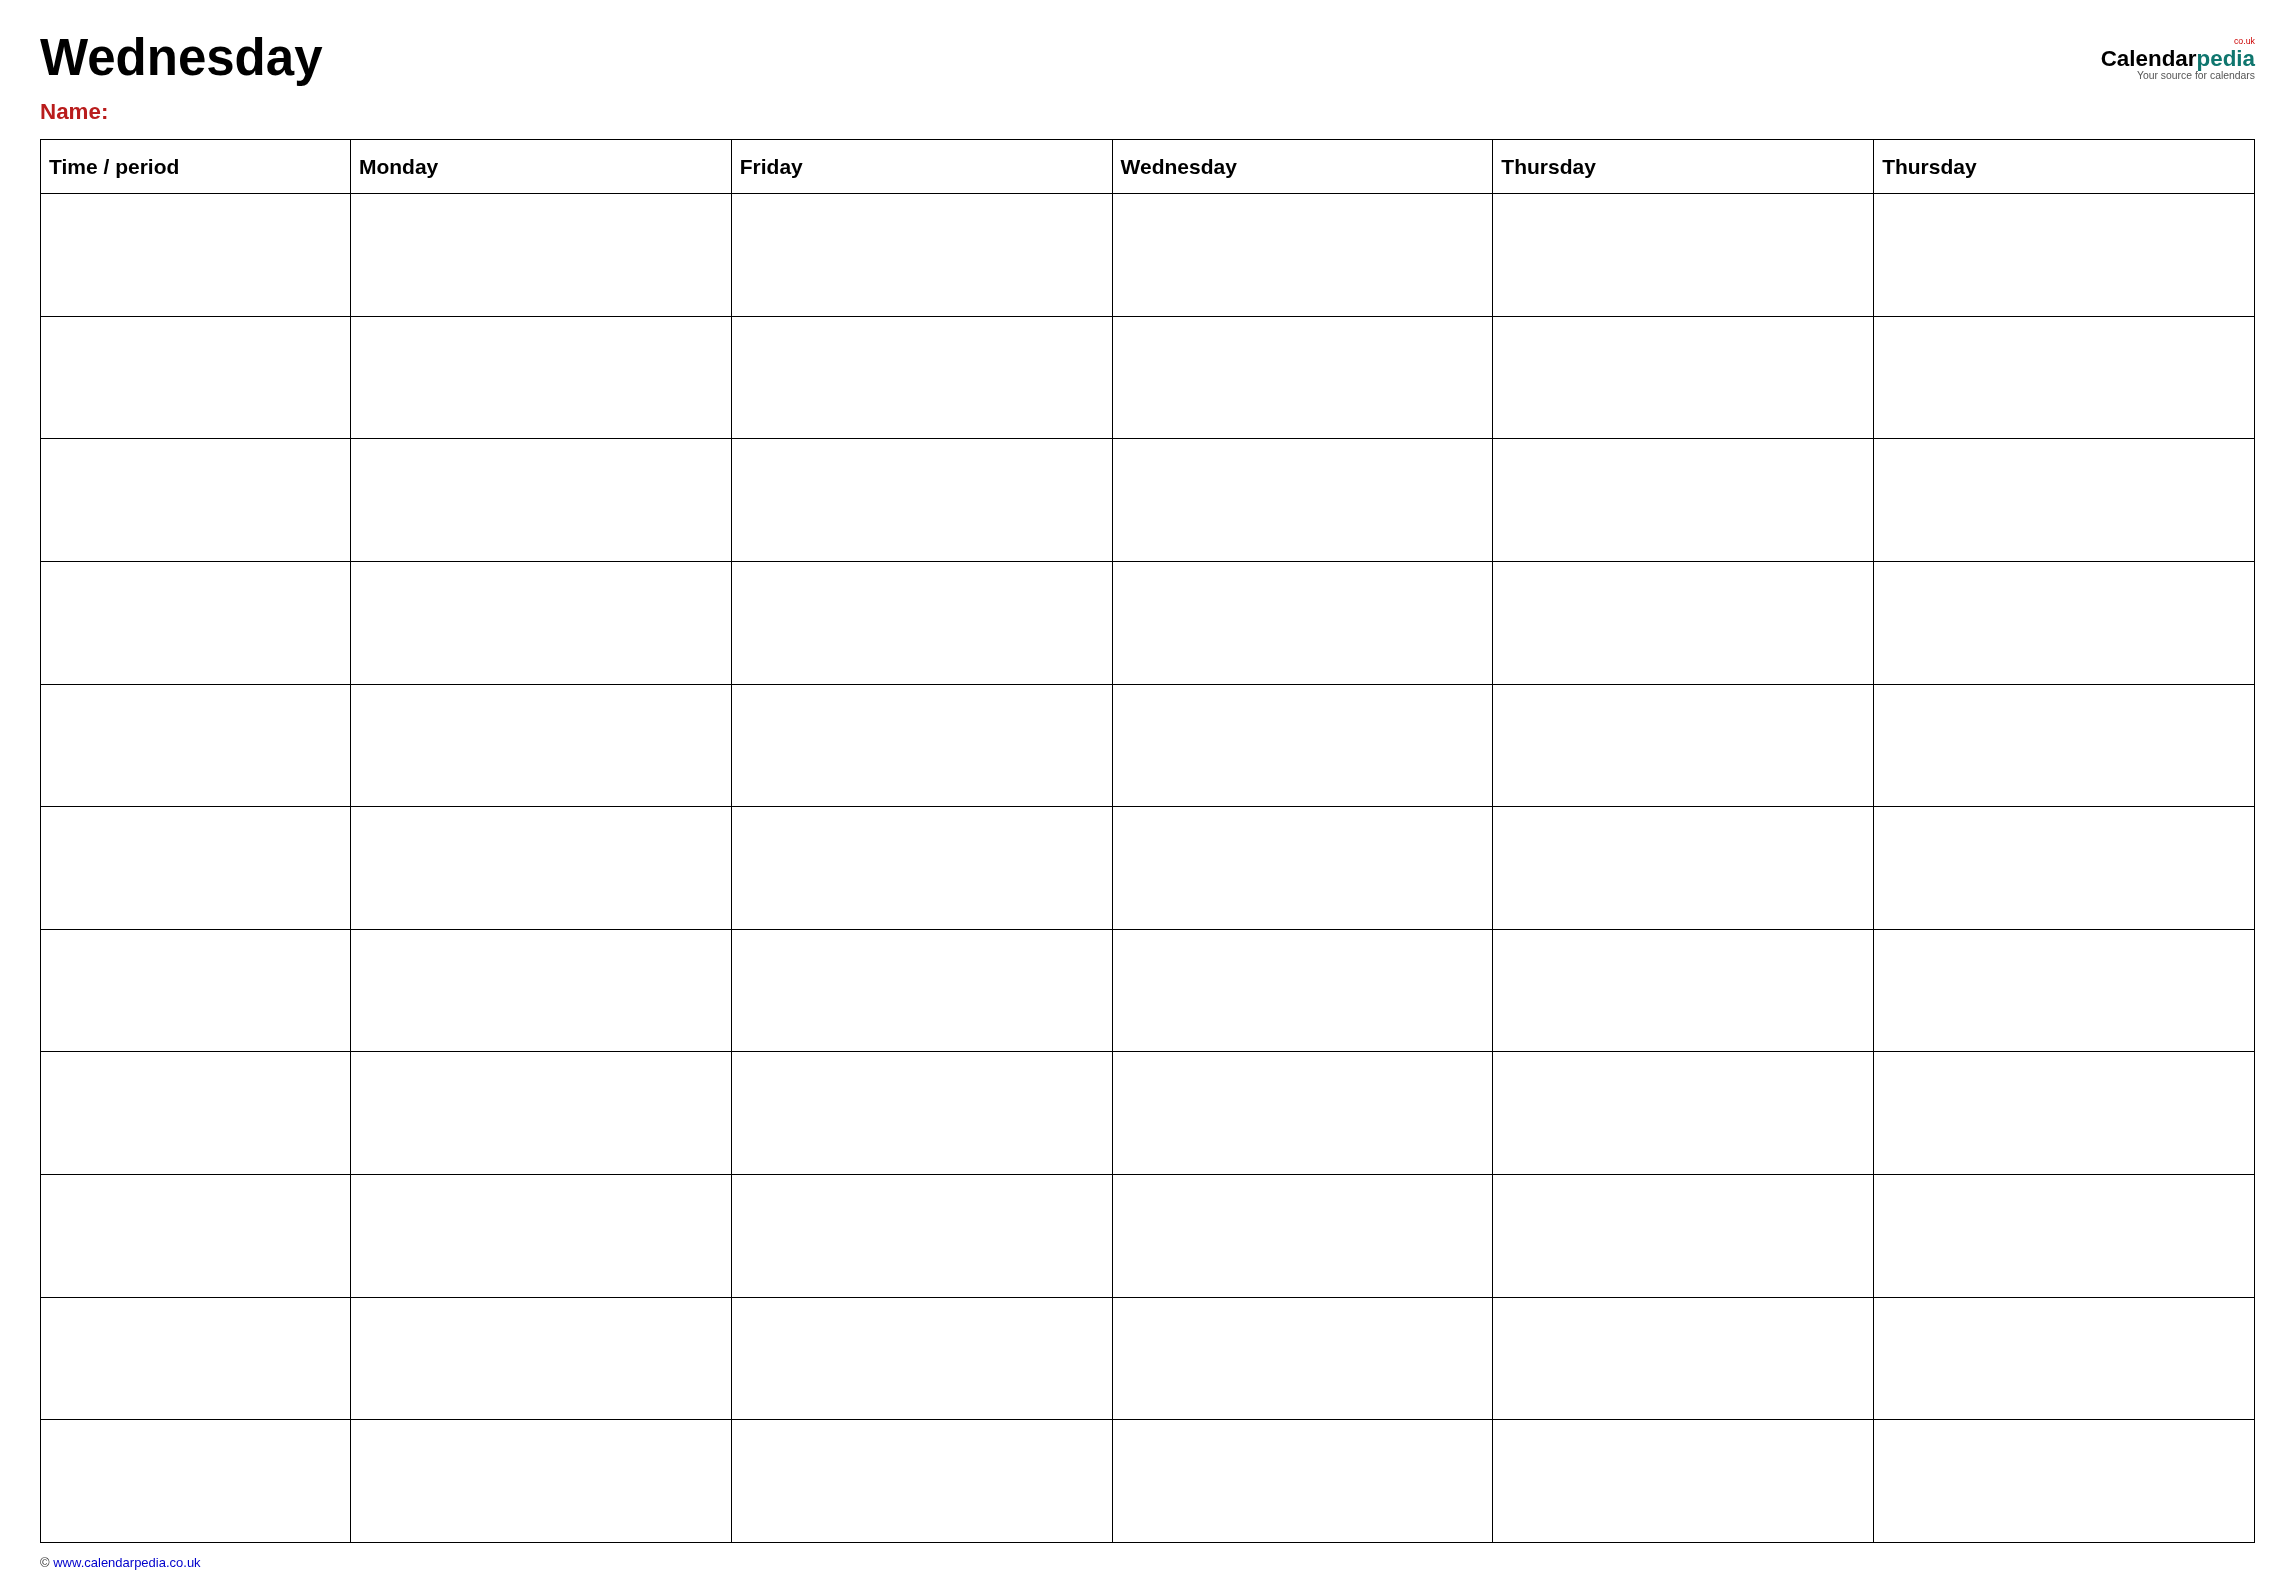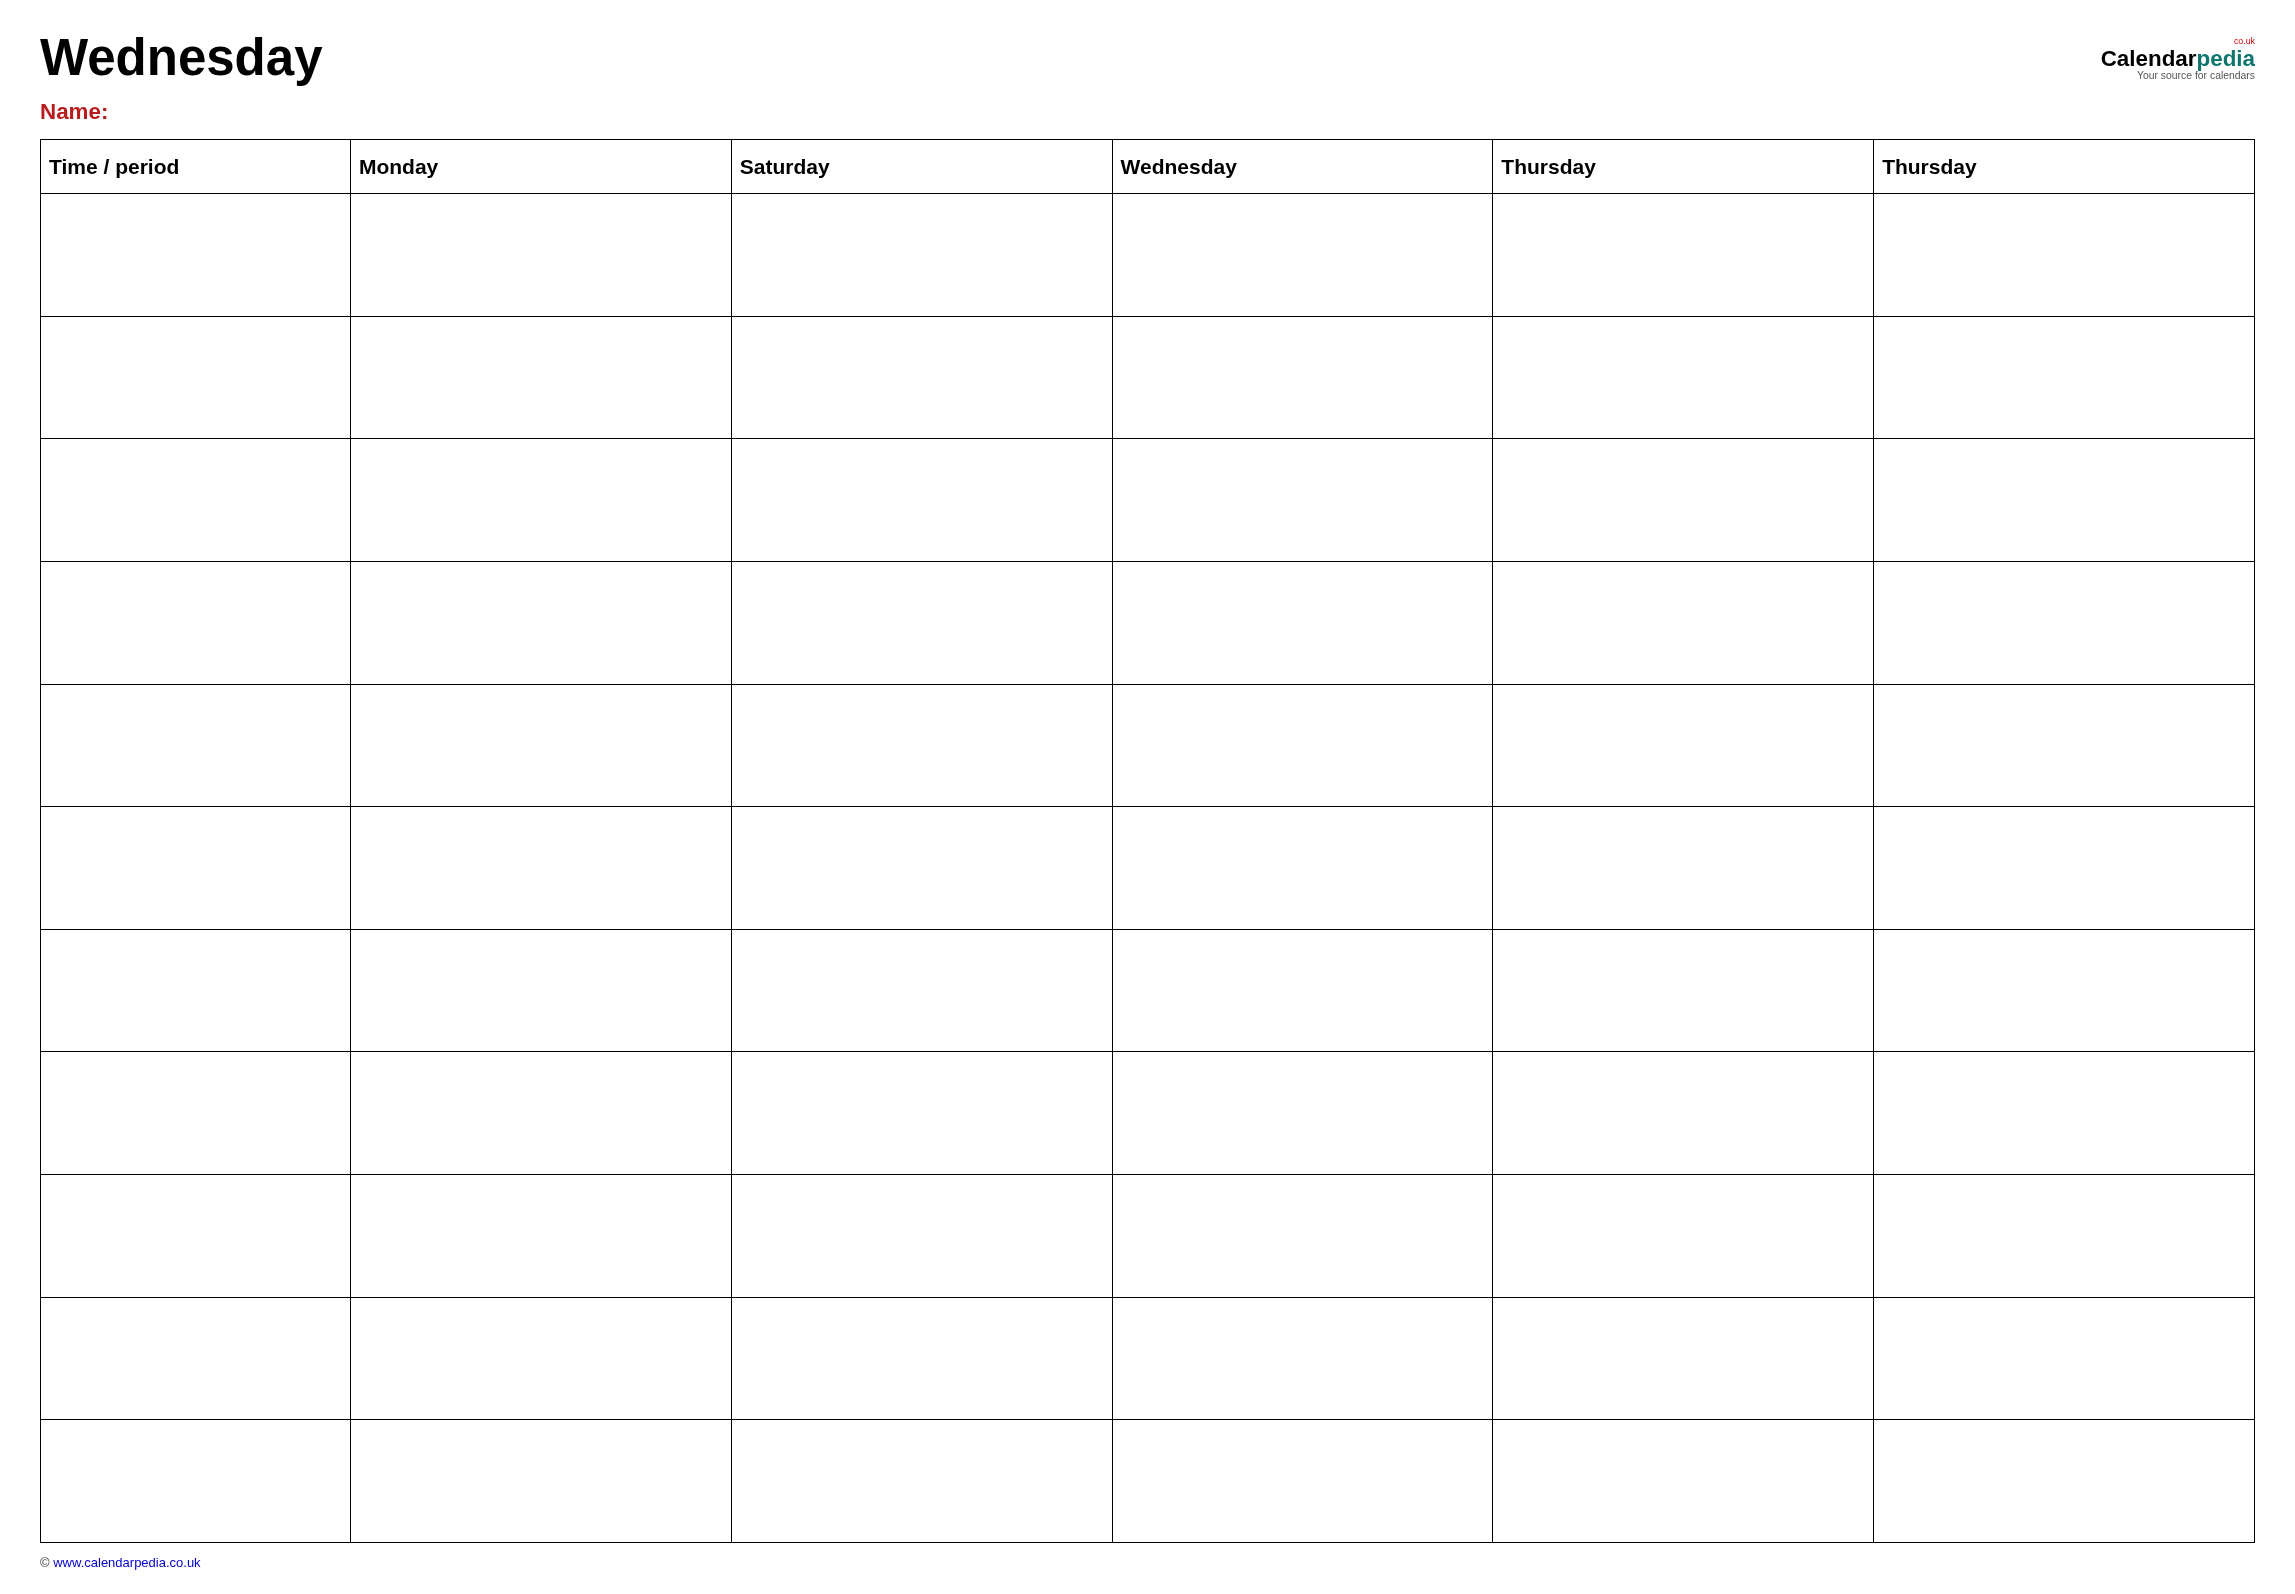--- a/index.html
+++ b/index.html
@@ -123,21 +123,21 @@
   </div>
 </div>
 
 <div class="name-label">Name:</div>
 
 <table class="timetable">
   <thead>
     <tr>
       <th>Time / period</th>
       <th>Monday</th>
-      <th>Saturday</th>
+      <th>Friday</th>
       <th>Wednesday</th>
       <th>Thursday</th>
       <th>Thursday</th>
     </tr>
   </thead>
   <tbody id="timetable-body">
   <tr>
         <td></td>
         <td></td>
         <td></td>

